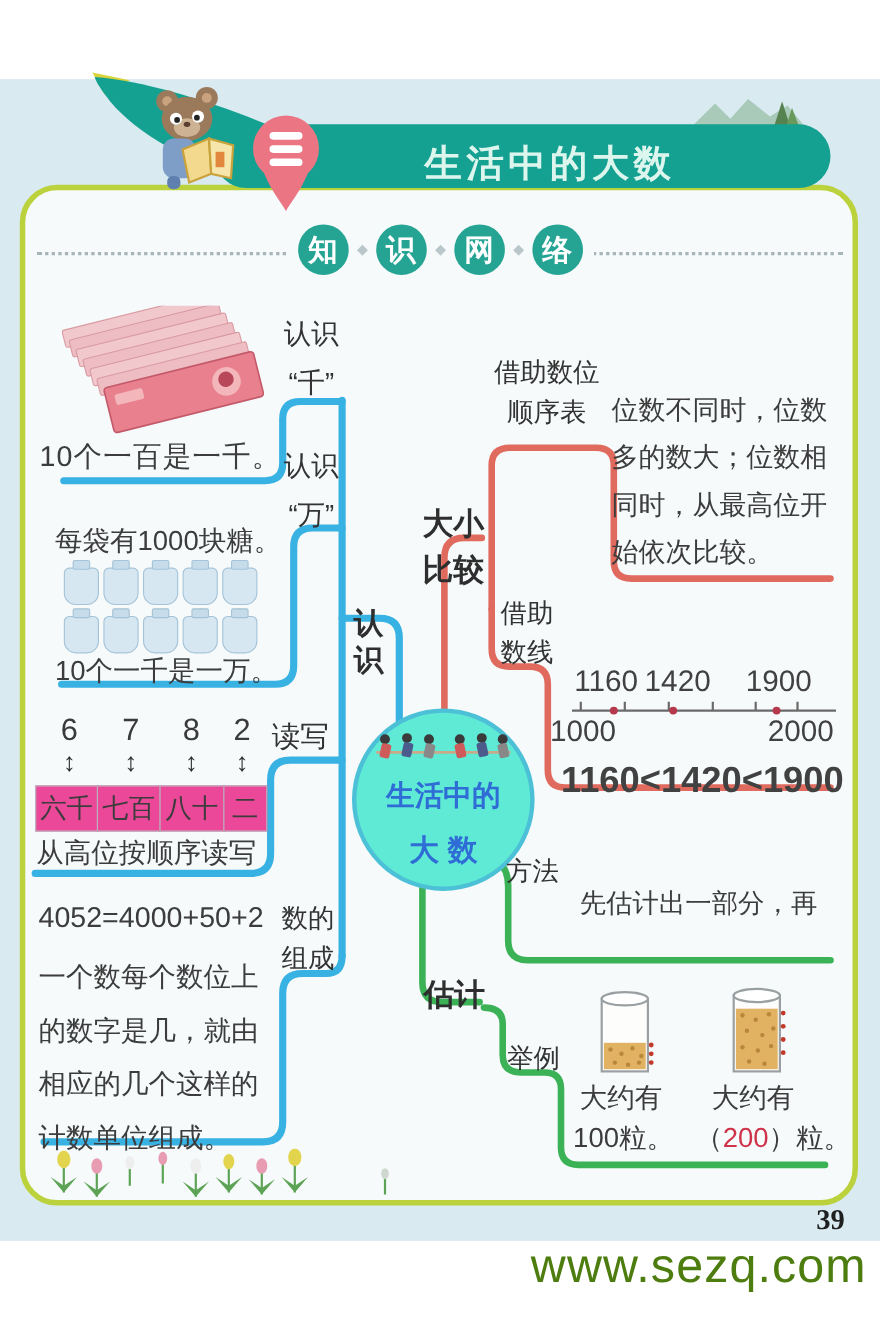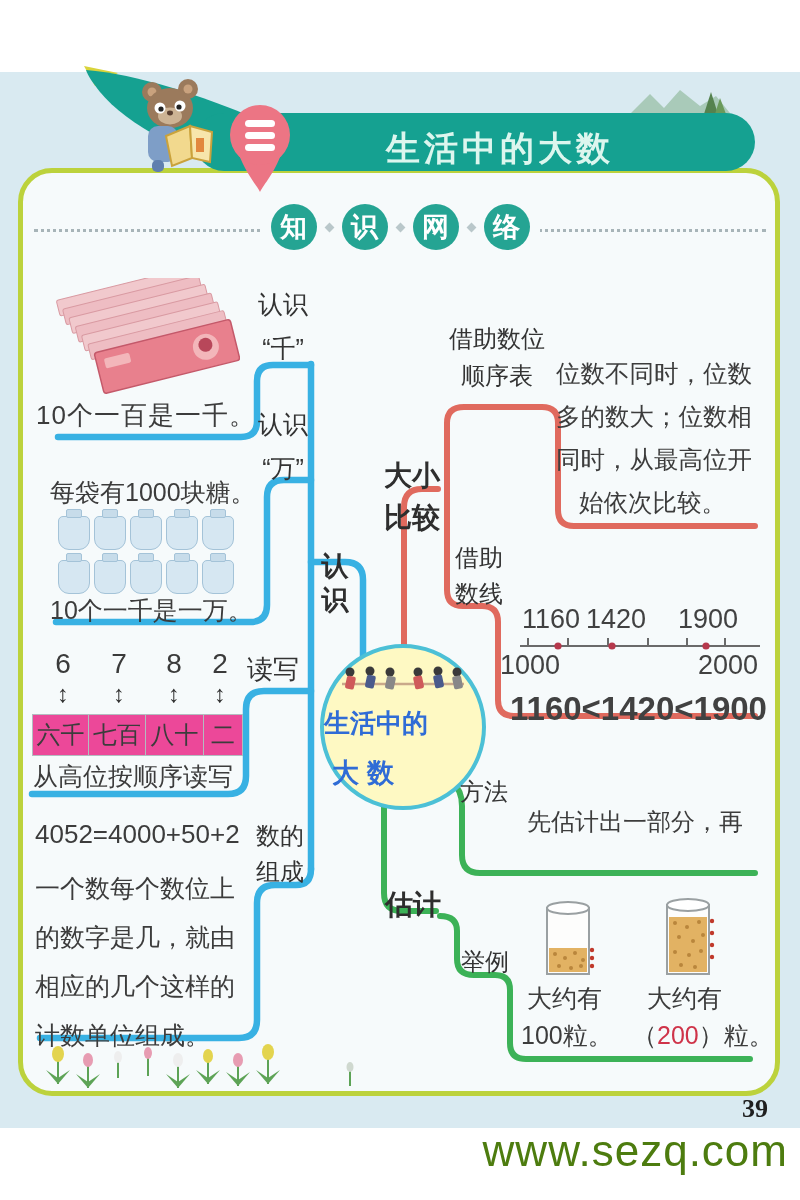--- a/index.html
+++ b/index.html
@@ -188,22 +188,22 @@
   <span style="display:block;">一个数每个数位上</span>
   <span style="display:block;">的数字是几，就由</span>
   <span style="display:block;">相应的几个这样的</span>
   <span style="display:block;">计数单位组成。</span>
 </div>
 <div class="abs lbl" style="left:254px;top:818px;width:52px;text-align:center;font-size:24px;line-height:36px;">
   <span style="display:block;">数的</span>
   <span style="display:block;">组成</span>
 </div>
 
-<div class="abs" style="left:320px;top:644px;width:166px;height:166px;border-radius:50%;background:#fef9c3;
-            border:4px solid #4cc0d6;box-sizing:border-box;">
+<div class="abs" style="left:320px;top:644px;width:166px;height:166px;border-radius:50%;background:#5eead4;
+            border:4px solid #4cc0d6;box-sizing:border-box;text-align:center;">
   <svg width="134" height="40" viewBox="0 0 134 40" style="margin:12px auto 0;">
     <line x1="6" y1="24" x2="128" y2="24" stroke="#c9a98a" stroke-width="2.5"></line>
     <g>
       <circle cx="14" cy="12" r="4.5" fill="#3a3a3a"></circle>
         <rect x="10" y="16" width="9" height="13" rx="2" fill="#cf5a5a" transform="rotate(12 14 22)"></rect>
       <circle cx="34" cy="11" r="4.5" fill="#3a3a3a"></circle>
         <rect x="30" y="15" width="9" height="13" rx="2" fill="#4a5b8c" transform="rotate(12 34 21)"></rect>
       <circle cx="54" cy="12" r="4.5" fill="#3a3a3a"></circle>
         <rect x="50" y="16" width="9" height="13" rx="2" fill="#888888" transform="rotate(12 54 22)"></rect>
       <circle cx="82" cy="12" r="4.5" fill="#3a3a3a"></circle>
@@ -220,21 +220,21 @@
 
 <div class="abs vwrap bold-lbl" style="left:382px;top:410px;width:60px;font-size:28px;line-height:42px;">大小比较</div>
 <div class="abs lbl" style="left:444px;top:320px;width:106px;text-align:center;font-size:24px;line-height:37px;">
   <span style="display:block;">借助数位</span>
   <span style="display:block;">顺序表</span>
 </div>
 <div class="abs t" style="left:556px;top:352px;width:208px;font-size:24.5px;line-height:43px;">
   <span style="display:block;">位数不同时，位数</span>
   <span style="display:block;">多的数大；位数相</span>
   <span style="display:block;">同时，从最高位开</span>
-  <span style="display:block;margin-left:23px;">始依次比较。</span>
+  <span style="display:block;">始依次比较。</span>
 </div>
 <div class="abs lbl" style="left:452px;top:540px;width:54px;text-align:center;font-size:24px;line-height:36px;">
   <span style="display:block;">借助</span>
   <span style="display:block;">数线</span>
 </div>
 
 <div class="abs numline-lbl" style="left:522px;top:604px;">1160</div>
 <div class="abs numline-lbl" style="left:586px;top:604px;">1420</div>
 <div class="abs numline-lbl" style="left:678px;top:604px;">1900</div>
 <svg class="abs" style="left:500px;top:636px;" width="268" height="20" viewBox="0 0 268 20">

